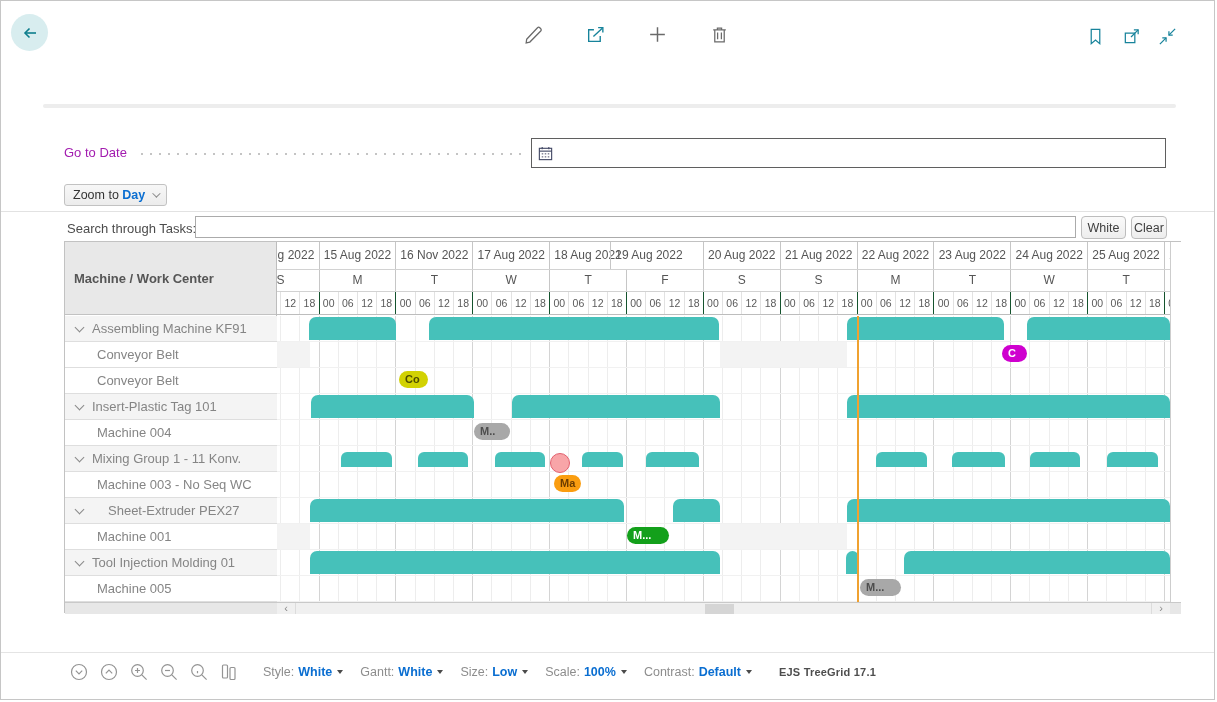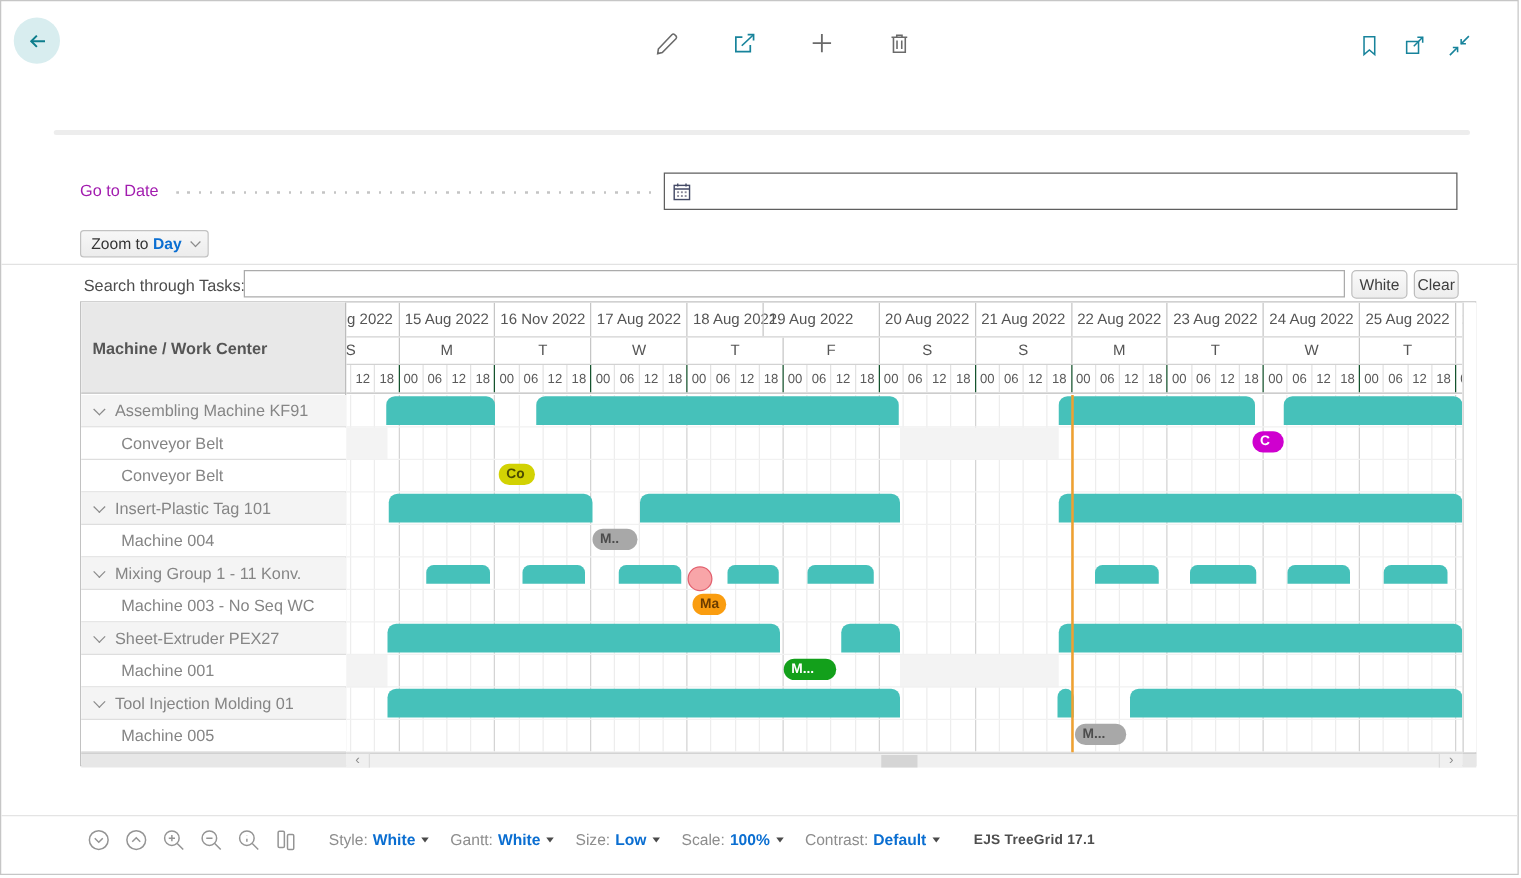--- a/index.html
+++ b/index.html
@@ -215,21 +215,21 @@
           <div class="tree-row" style="top: 178px;">
             <span class="tree-label leaf-label">Machine 004</span>
           </div>
           <div class="tree-row group" style="top: 204px;">
             <div class="tree-chev"></div>
             <span class="tree-label group-label">Mixing Group 1 - 11 Konv.</span>
           </div>
           <div class="tree-row" style="top: 230px;">
             <span class="tree-label leaf-label">Machine 003 - No Seq WC</span>
           </div>
-          <div class="tree-row group" style="top: 256px;">
+          <div class="tree-row group" style="top: 256px; gap: 16px;">
             <div class="tree-chev"></div>
             <span class="tree-label group-label">Sheet-Extruder PEX27</span>
           </div>
           <div class="tree-row" style="top: 282px;">
             <span class="tree-label leaf-label">Machine 001</span>
           </div>
           <div class="tree-row group" style="top: 308px;">
             <div class="tree-chev"></div>
             <span class="tree-label group-label">Tool Injection Molding 01</span>
           </div>

